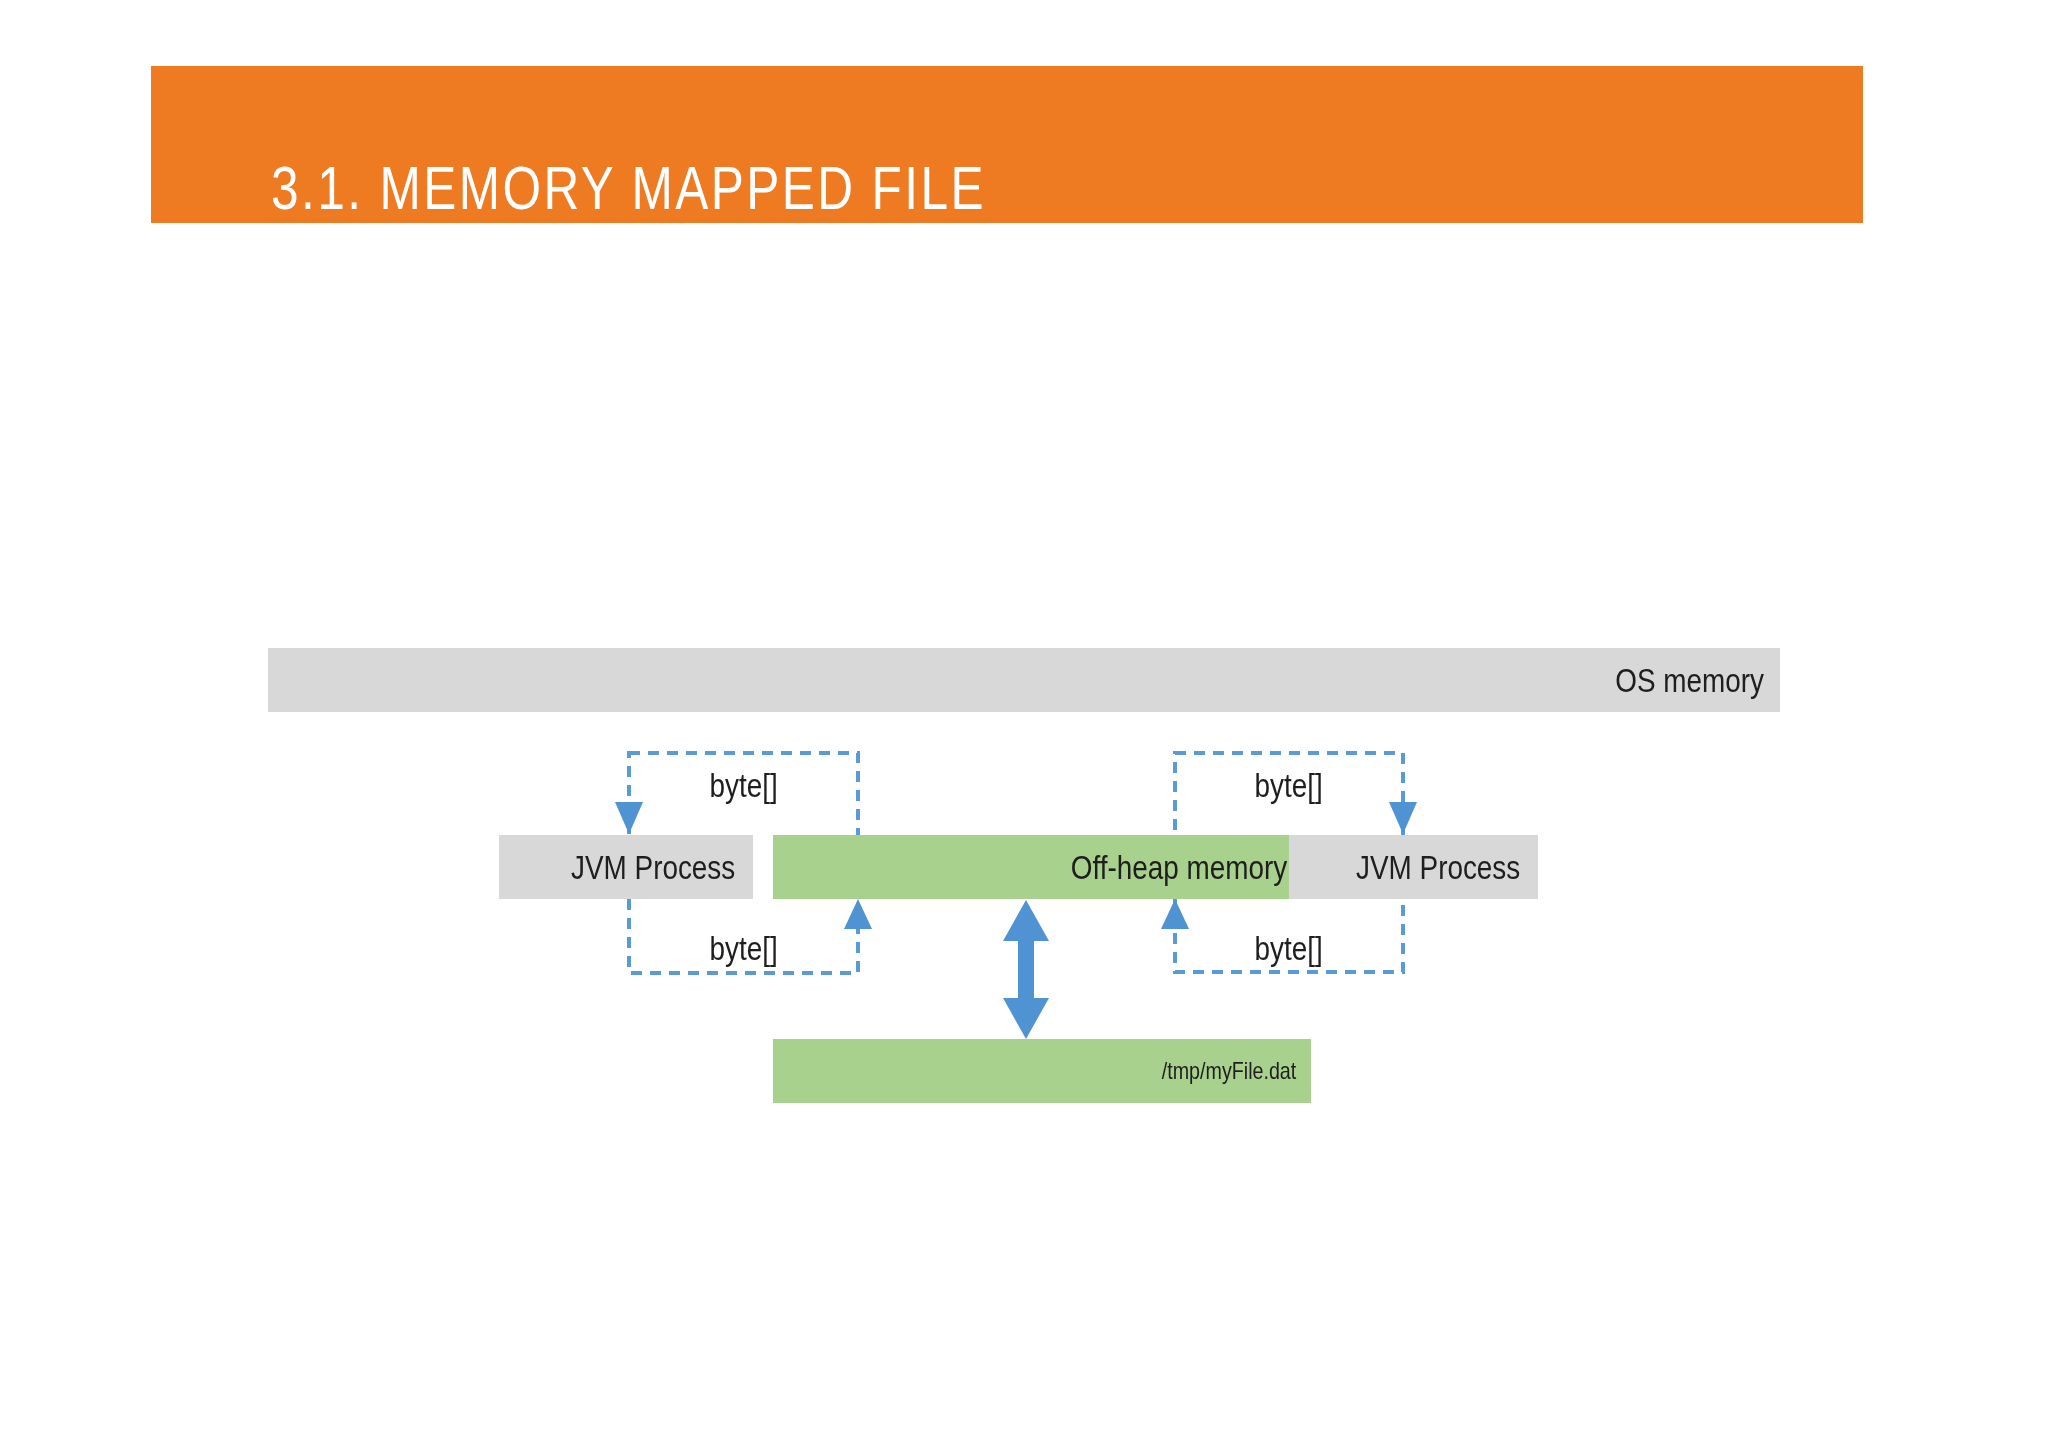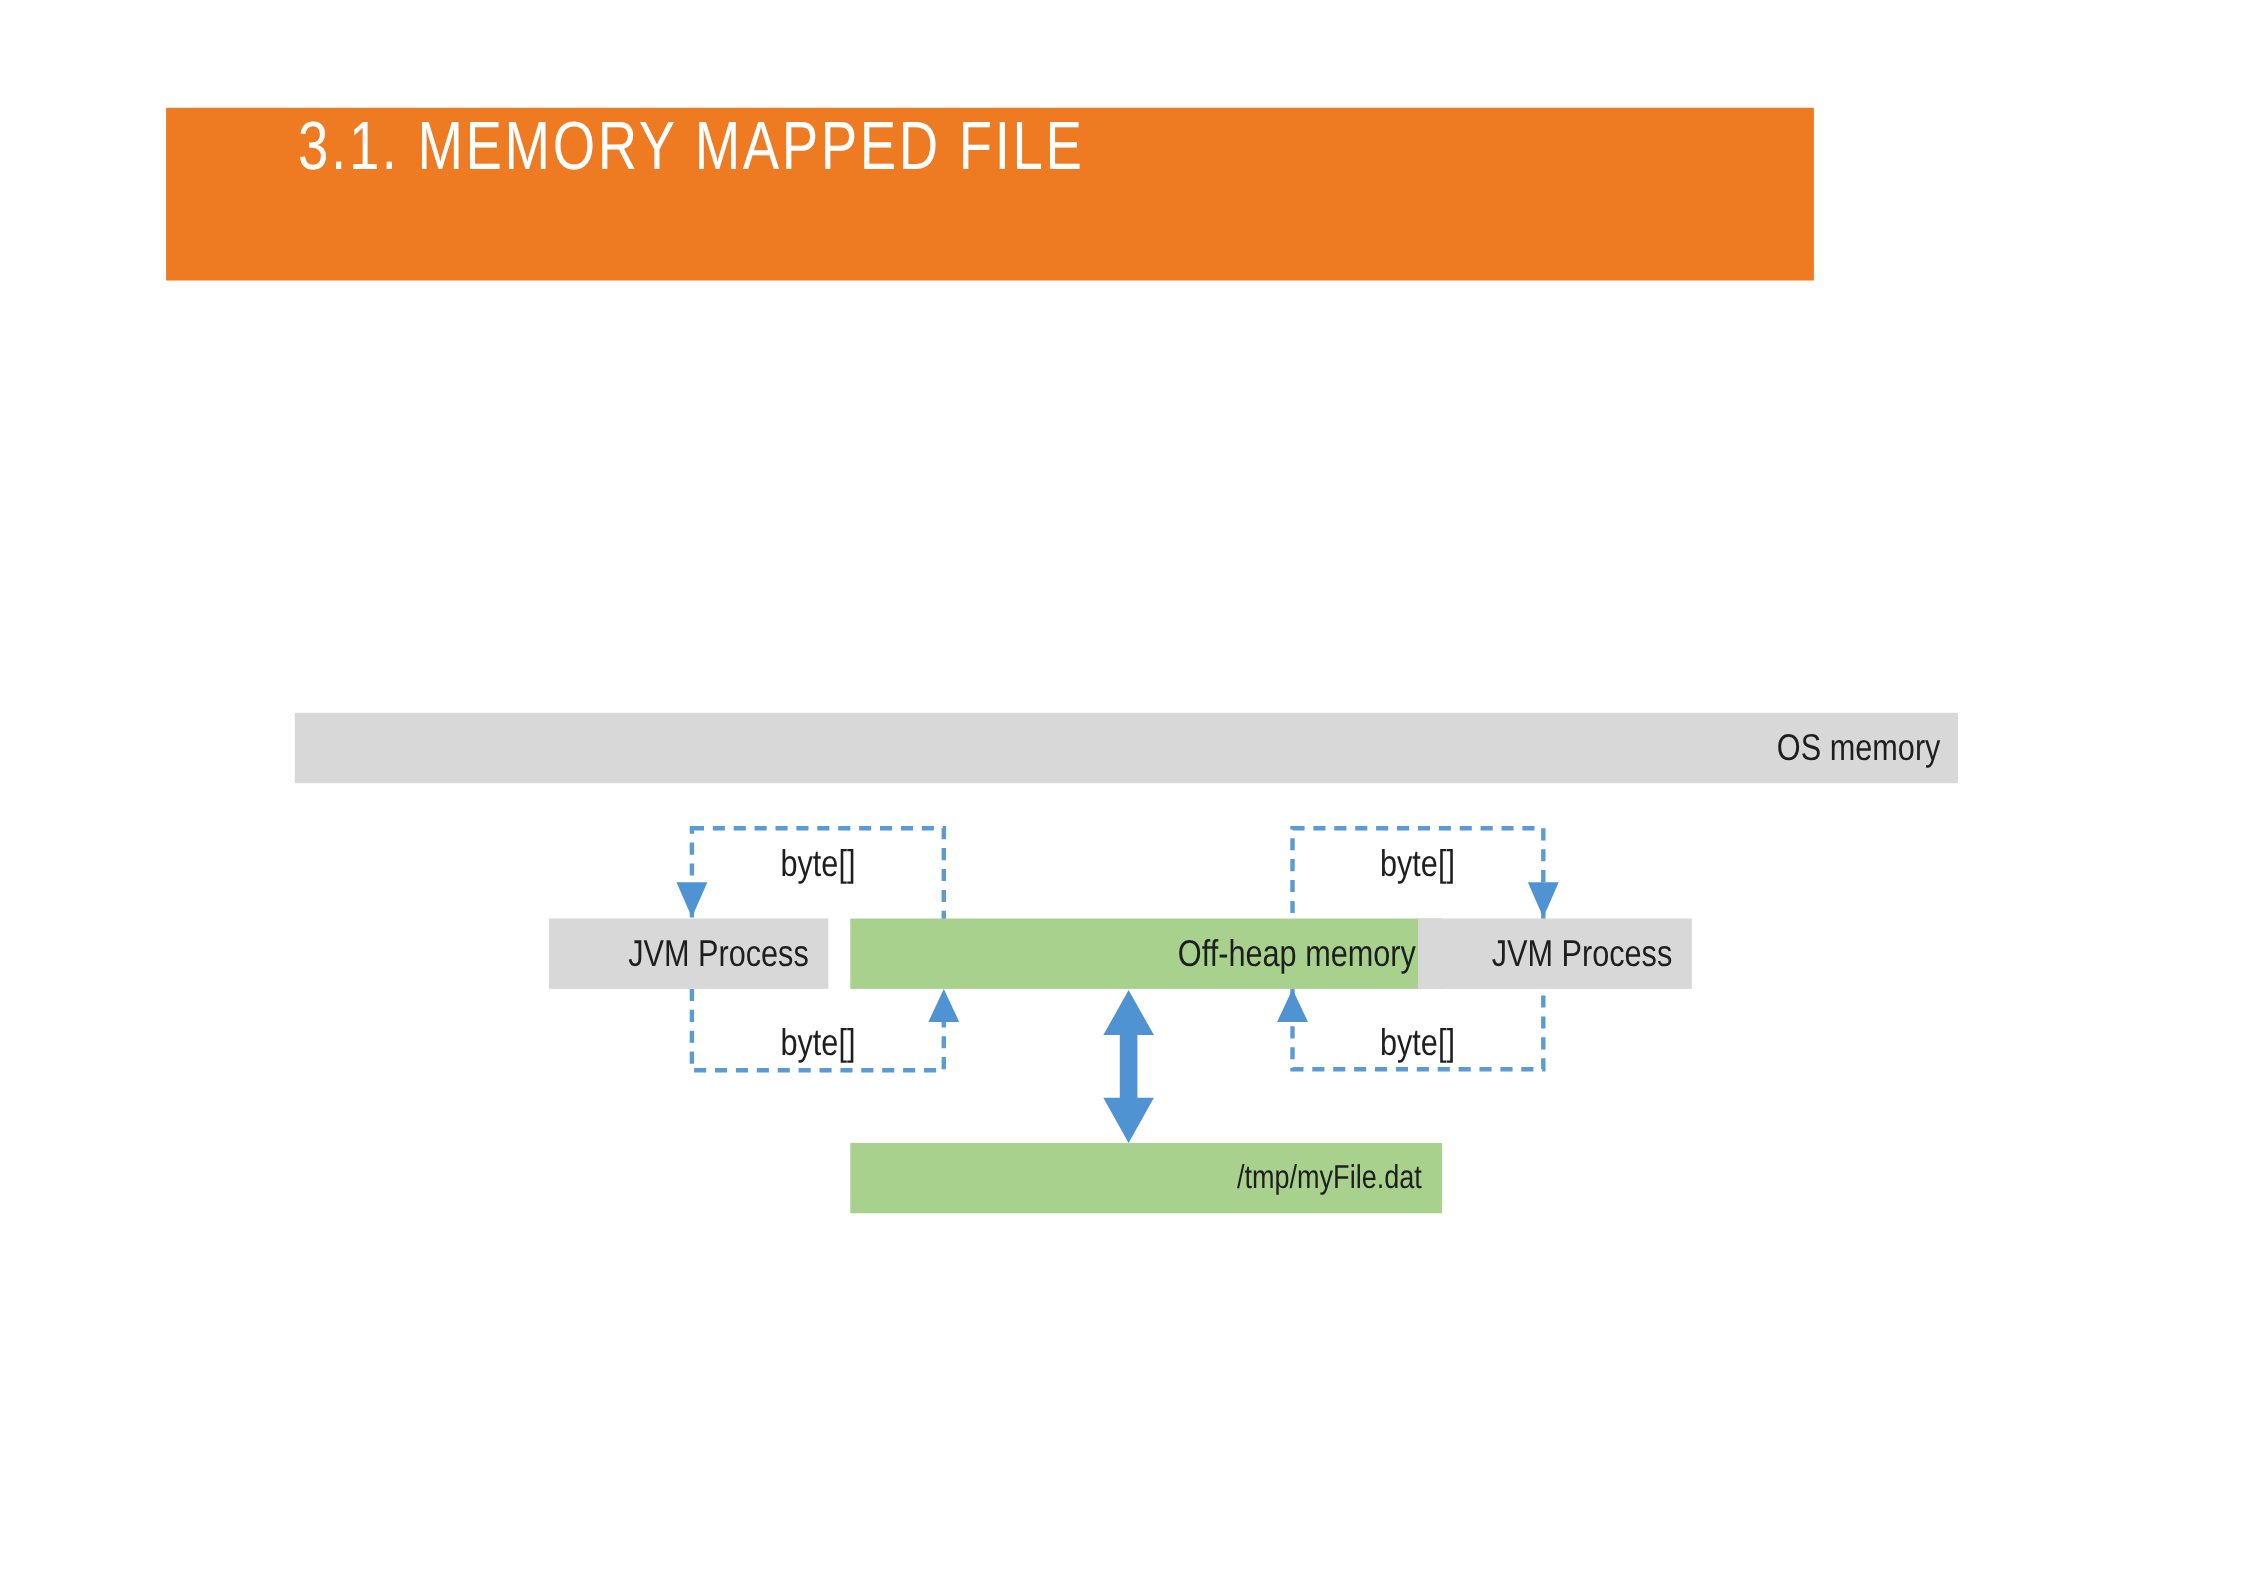--- a/index.html
+++ b/index.html
@@ -21,23 +21,23 @@
   }
   
   .cond{
     display:inline-block;
     white-space:nowrap;
     transform:scaleX(0.82);
     transform-origin:center center;
   }
   
   .title-bar{
-    position:absolute;left:151px;top:66px;width:1498px;height:157px;
+    position:absolute;left:151px;top:66px;width:1712px;height:157px;
     background:var(--header-orange);
-    display:flex;align-items:flex-start;margin-top:32px;
+    display:flex;align-items:flex-end;
   }
   .title{
     margin:0;padding:0 0 0 120px;
     font-size:62px;font-weight:400;letter-spacing:3px;
     color:var(--title-white);
   }
   .title .cond{transform-origin:left center;transform:scaleX(0.80);}
   
   .diagram{position:absolute;inset:0;}
   .diagram svg{position:absolute;left:0;top:0;z-index:1;}
@@ -45,21 +45,21 @@
     position:absolute;z-index:2;
     display:flex;align-items:center;justify-content:flex-end;
     font-size:34px;color:var(--text-dark);
   }
   .gray{background:var(--box-gray);}
   .green{background:var(--box-green);padding-left:32px;}
   .os-bar{left:268px;top:648px;width:1512px;height:64px;}
   .jvm-left{left:499px;top:835px;width:254px;height:64px;}
   .offheap{left:773px;top:835px;width:506px;height:64px;}
   .jvm-right{left:1289px;top:835px;width:249px;height:64px;}
-  .file-box{left:773px;top:1039px;width:506px;height:64px;font-size:30px;}
+  .file-box{left:773px;top:1039px;width:506px;height:64px;font-size:24px;}
   .byte-label{
     position:absolute;z-index:3;width:200px;height:44px;
     display:flex;align-items:center;justify-content:center;
     font-size:34px;color:var(--text-dark);
   }
   .bl-tl{left:644px;top:763px;}
   .bl-bl{left:644px;top:926px;}
   .bl-tr{left:1189px;top:763px;}
   .bl-br{left:1189px;top:926px;}
   .dashed-rect{fill:none;stroke:var(--accent-blue);stroke-width:4;stroke-dasharray:11 8;}

